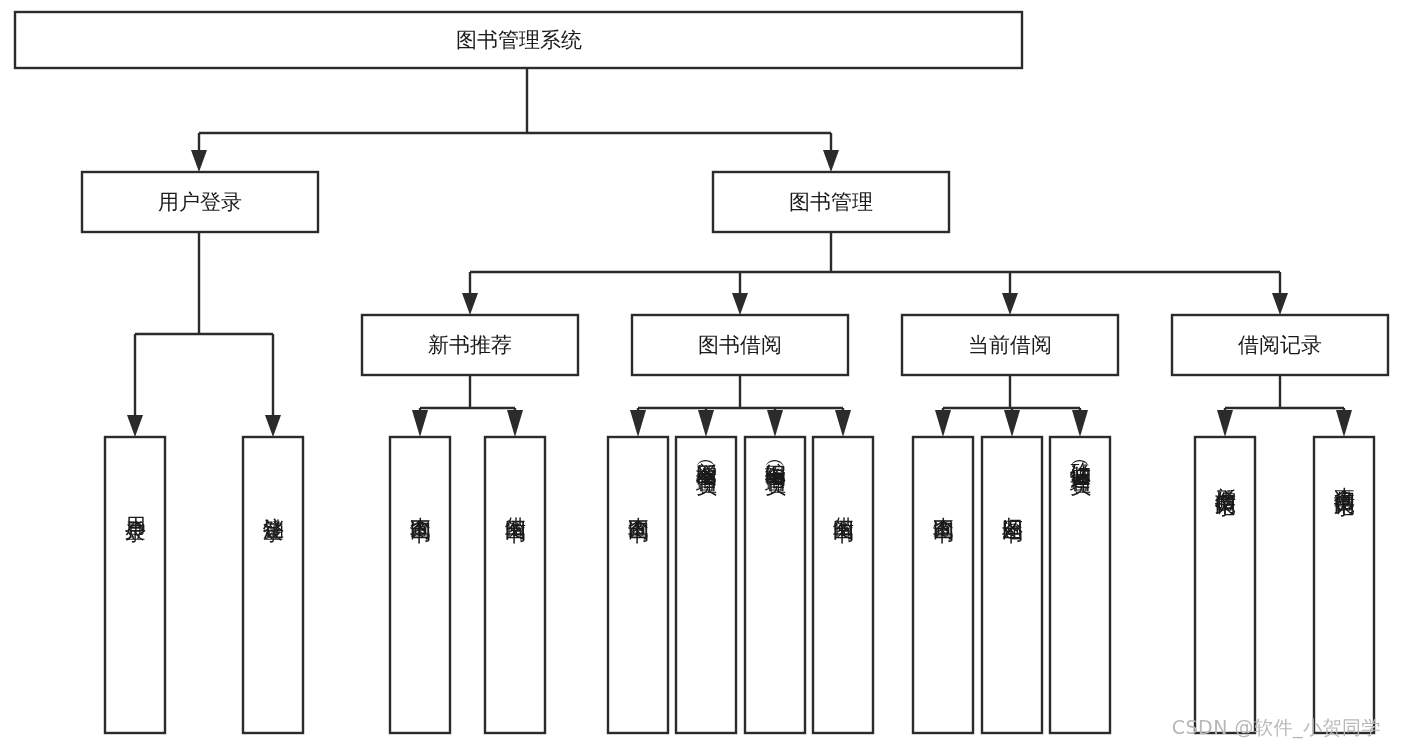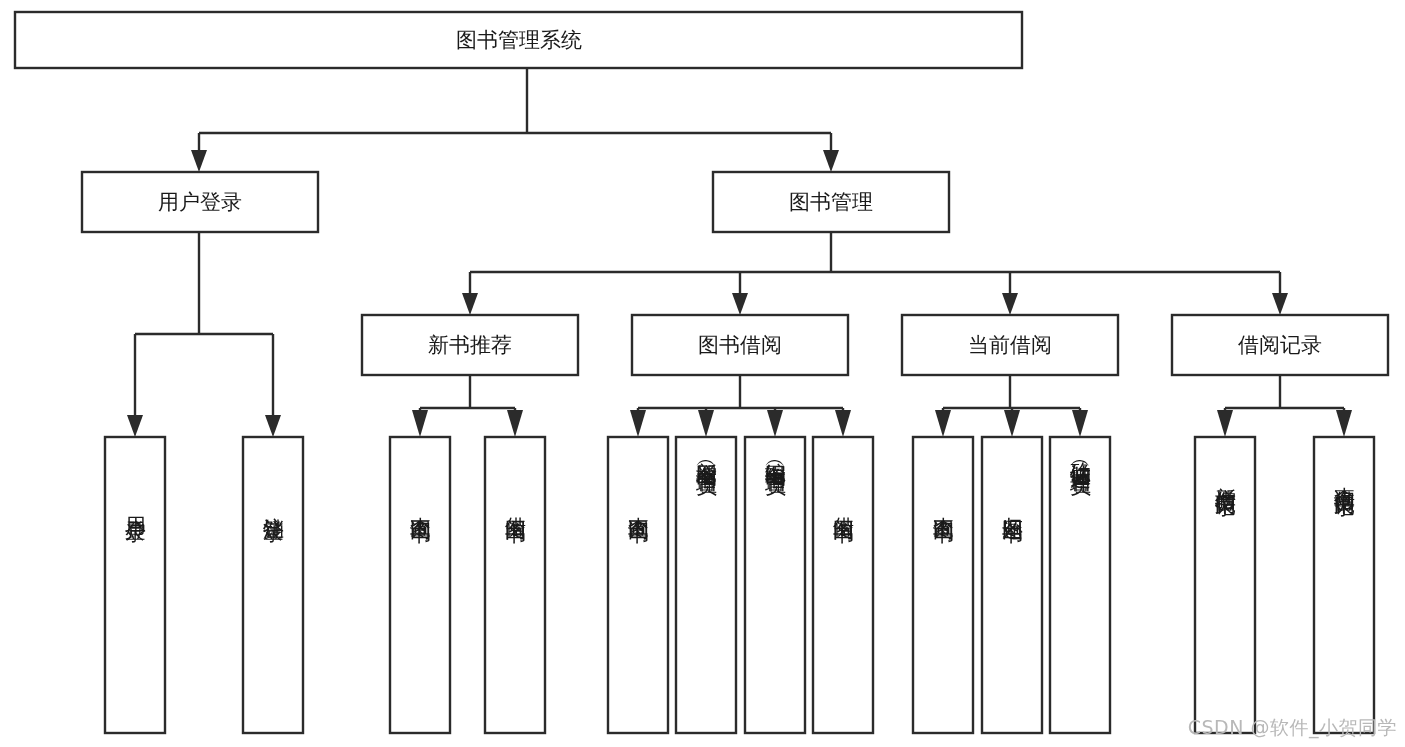--- a/index.html
+++ b/index.html
@@ -61,21 +61,21 @@
     text-orientation: upright;
     font-family: "DejaVu Sans", "Liberation Sans", sans-serif;
     font-size: 21px;
     line-height: 1;
     letter-spacing: 2px;
     color: #1a1a1a;
     white-space: nowrap;
   }
   .watermark {
     position: absolute;
-    right: 8px;
+    right: 24px;
     bottom: 6px;
     font-family: "DejaVu Sans", "Liberation Sans", sans-serif;
     font-size: 19px;
     color: #b8b8b8;
     letter-spacing: 0.5px;
     white-space: nowrap;
   }
 </style>
 </head>
 <body>

